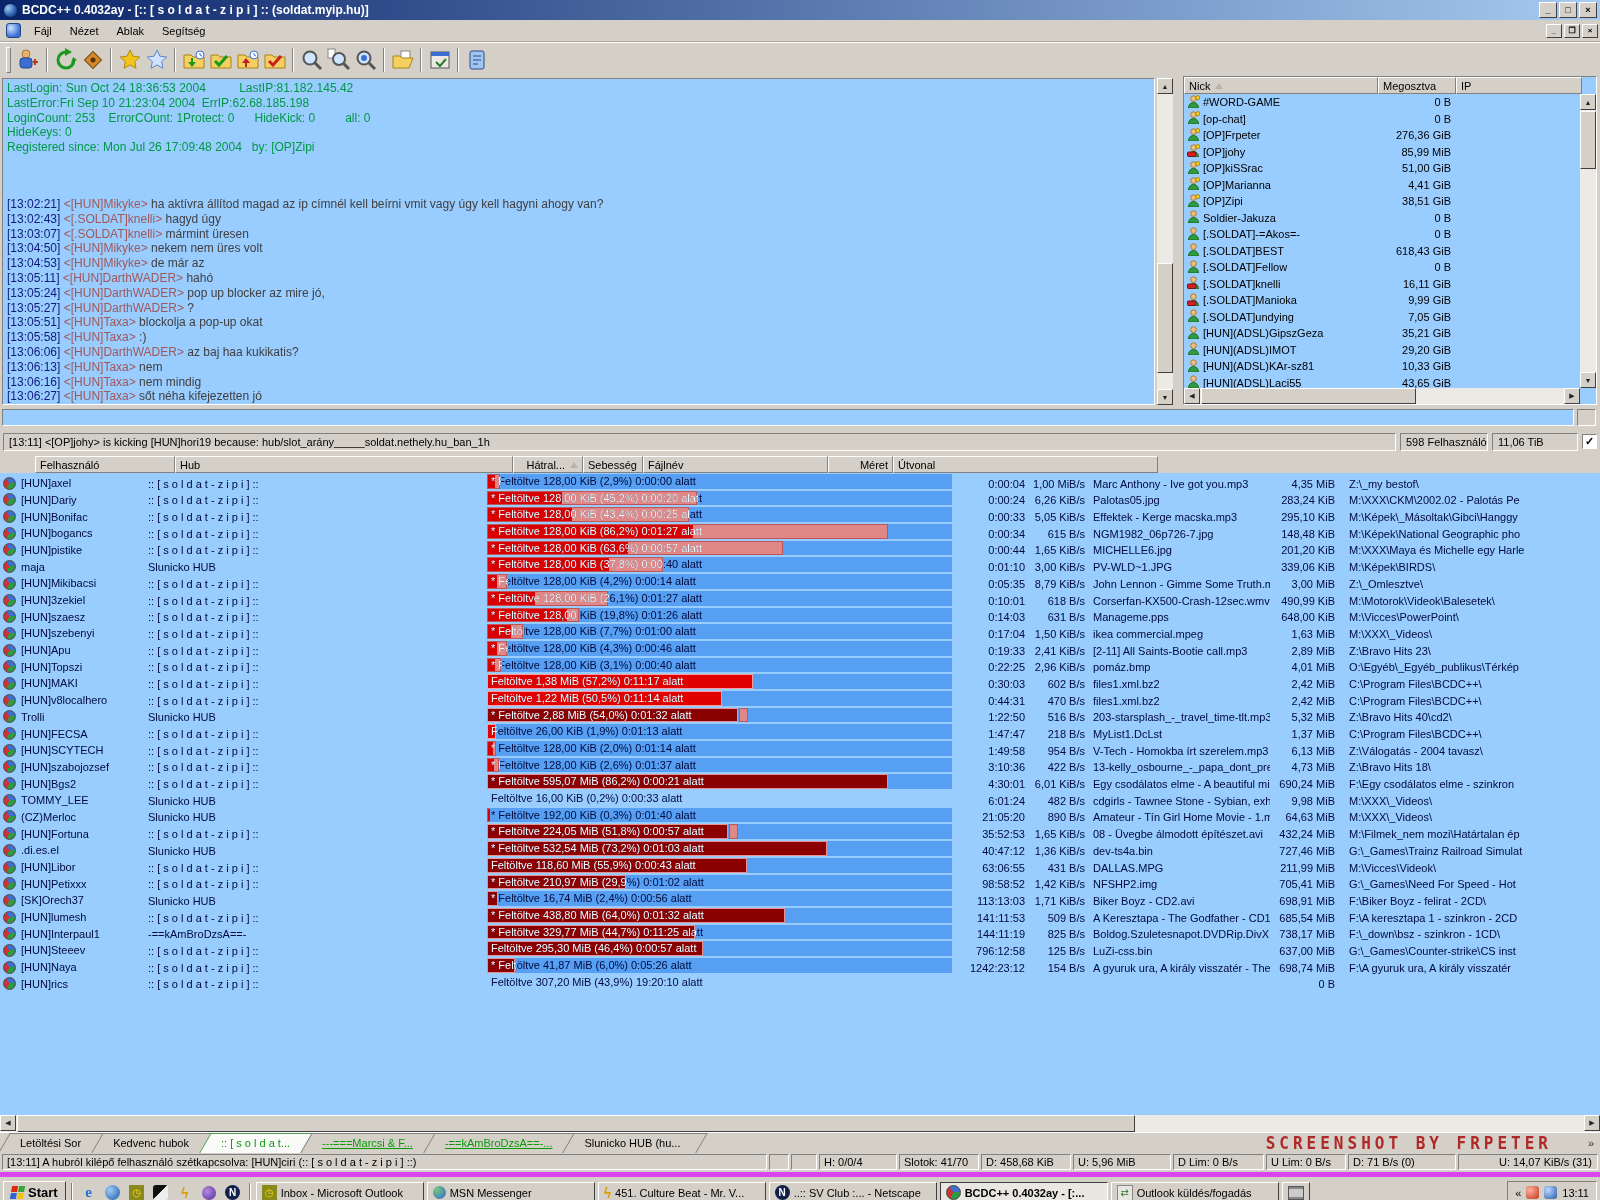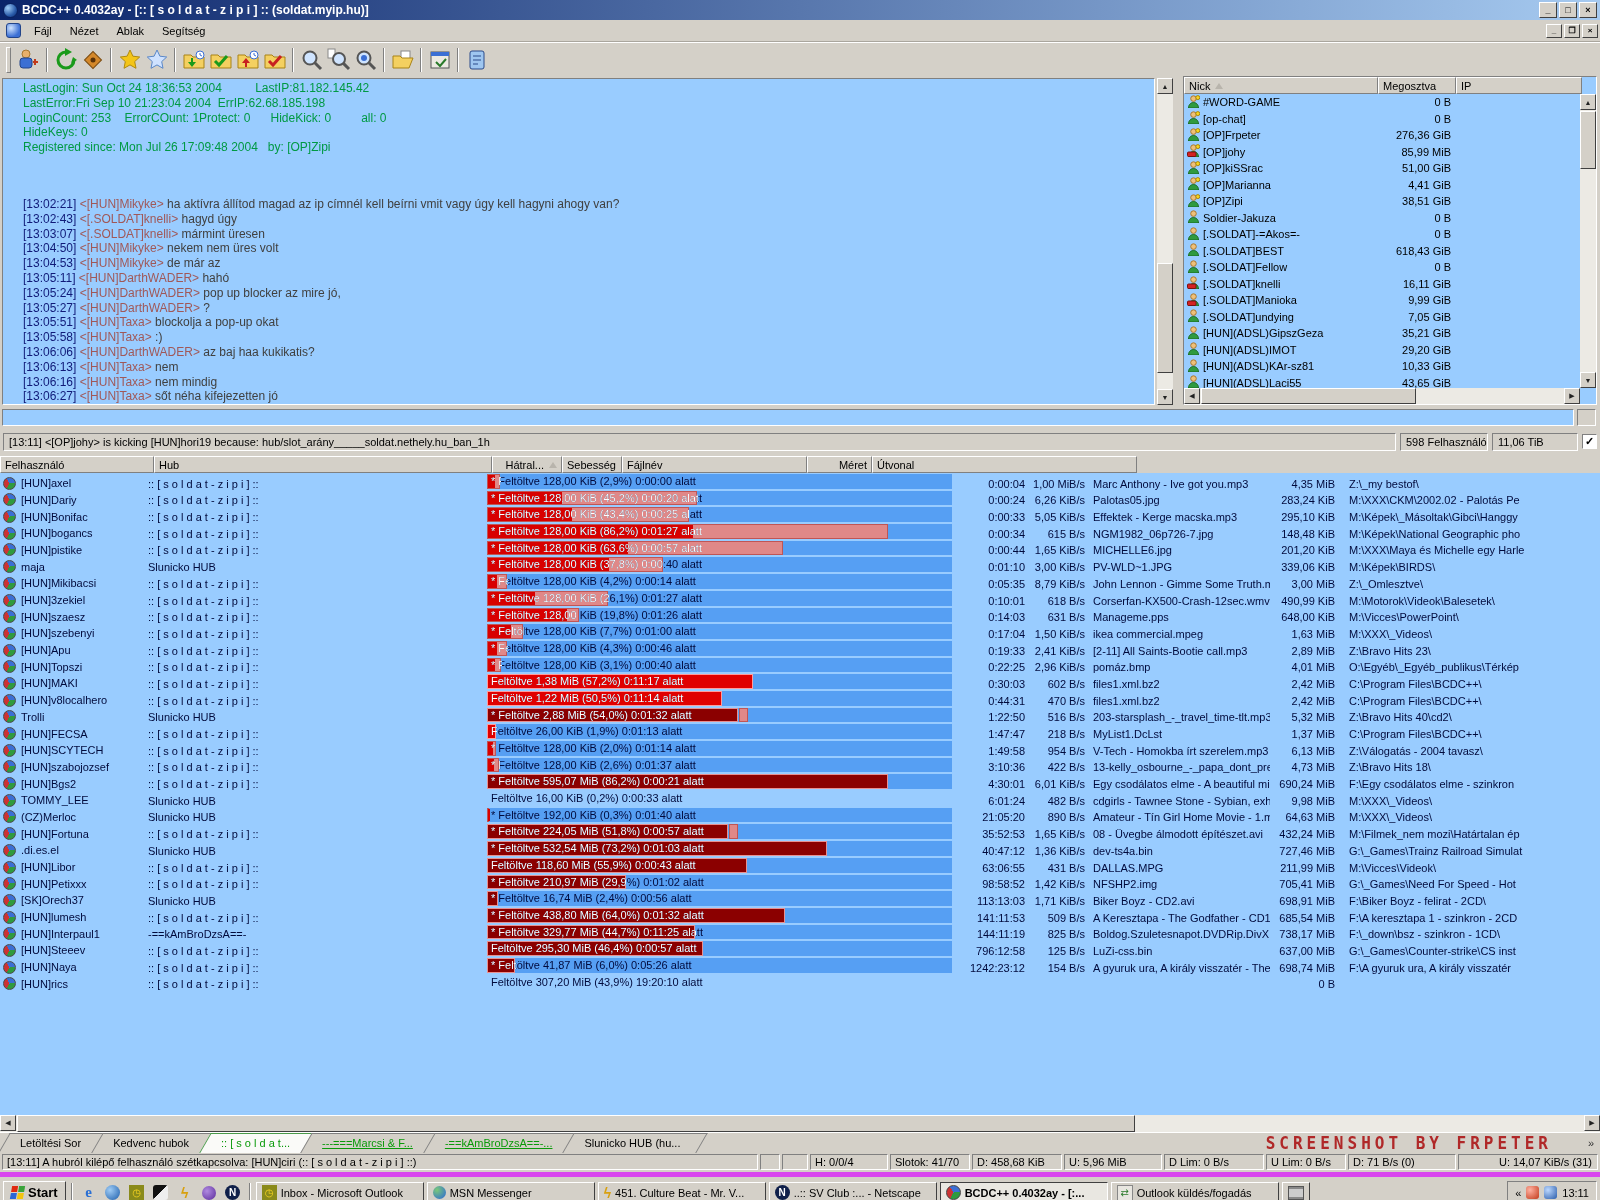--- a/index.html
+++ b/index.html
@@ -24,21 +24,21 @@
   .mdibtn{width:14px;height:12px;background:#d4d0c8;border:1px solid;border-color:#fff #404040 #404040 #fff;
     margin-left:2px;display:flex;align-items:center;justify-content:center;font-size:8px;font-weight:bold}
   .toolbar{position:absolute;left:0;top:42px;width:1600px;height:34px;display:flex;align-items:center;
     border-top:1px solid #fff;box-sizing:border-box;padding:0 2px}
   .grip{width:3px;height:24px;border:1px solid;border-color:#fff #808080 #808080 #fff;margin:0 4px}
   .tbtn{width:27px;height:27px;display:flex;align-items:center;justify-content:center}
   .tsep{width:0;height:24px;border-left:1px solid #808080;border-right:1px solid #fff;margin:0 4px}
   
   .chat{position:absolute;left:2px;top:78px;width:1153px;height:327px;background:#99ccff;
     border:1px solid;border-color:#808080 #fff #fff #808080;overflow:hidden;
-    padding:2px 20px;box-sizing:border-box;font-size:12px;line-height:14.8px;white-space:pre}
+    padding:2px 4px;box-sizing:border-box;font-size:12px;line-height:14.8px;white-space:pre}
   .info{color:#009944}
   .msgs{margin-top:42px}
   .ct{color:#101a78}.cn{color:#a05858}.cm{color:#404040}
   
   .vscroll{position:absolute;width:16px;background:#eceae4}
   .hscroll{position:absolute;height:16px;background:#eceae4}
   .sbtn{position:absolute;width:16px;height:16px;background:#d4d0c8;border:1px solid;
     border-color:#fff #404040 #404040 #fff;display:flex;align-items:center;justify-content:center;
     font-size:7px;color:#222;box-sizing:border-box}
   .sthumb{position:absolute;background:#d4d0c8;border:1px solid;border-color:#fff #404040 #404040 #fff;box-sizing:border-box}
@@ -450,21 +450,21 @@
   <div class="inputbox2"></div>
 
   <div class="kickbar">
     <span class="kseg" style="flex:1">[13:11] &lt;[OP]johy&gt; is kicking [HUN]hori19 because: hub/slot_arány_____soldat.nethely.hu_ban_1h</span>
     <span class="kseg" style="width:88px">598 Felhasználó</span>
     <span class="kseg" style="width:86px">11,06 TiB</span>
     <span class="checkbox">✓</span>
   </div>
 
   <div class="thead" id="t-head">
-      <span class="hcell" style="width: 154px;">Felhasználó</span>
+      <span class="hcell" style="width: 140px; margin-left: 35px;">Felhasználó</span>
       <span class="hcell" style="width: 338px;">Hub</span>
       <span class="hcell" style="width: 70px; justify-content: flex-end;">Hátral...<span class="sortarrow"></span></span>
       <span class="hcell" style="width: 60px;">Sebesség</span>
       <span class="hcell" style="width: 185px;">Fájlnév</span>
       <span class="hcell" style="width: 65px; justify-content: flex-end;">Méret</span>
       <span class="hcell" style="width: 265px;">Útvonal</span>
     </div>
   <div class="tbody" id="t-rows">
       <div class="trow">
         <span class="c-user">
@@ -1156,21 +1156,21 @@
   <div class="chev">»</div>
 
   <div class="appstatus" id="statusbar">
       <span class="sseg" style="flex: 1 1 0%;">[13:11] A hubról kilépő felhasználó szétkapcsolva: [HUN]ciri (:: [ s o l d a t - z i p i ] ::)</span>
       <span class="sseg" style="width: 20px;"></span>
       <span class="sseg" style="width: 26px;"></span>
       <span class="sseg" style="width: 78px;">H: 0/0/4</span>
       <span class="sseg" style="width: 80px;">Slotok: 41/70</span>
       <span class="sseg" style="width: 90px;">D: 458,68 KiB</span>
       <span class="sseg" style="width: 98px;">U: 5,96 MiB</span>
-      <span class="sseg" style="width: 100px;">D Lim: 0 B/s</span>
+      <span class="sseg" style="width: 91px;">D Lim: 0 B/s</span>
       <span class="sseg" style="width: 80px;">U Lim: 0 B/s</span>
       <span class="sseg" style="width: 108px;">D: 71 B/s (0)</span>
       <span class="sseg" style="width: 140px; padding-left: 40px;">U: 14,07 KiB/s (31)</span>
     </div>
 
   <div class="taskbar">
     <div class="startbtn">
       <span class="flag">
         <i style="background:#e02a10"></i>
           <i style="background:#3aa33a"></i>

